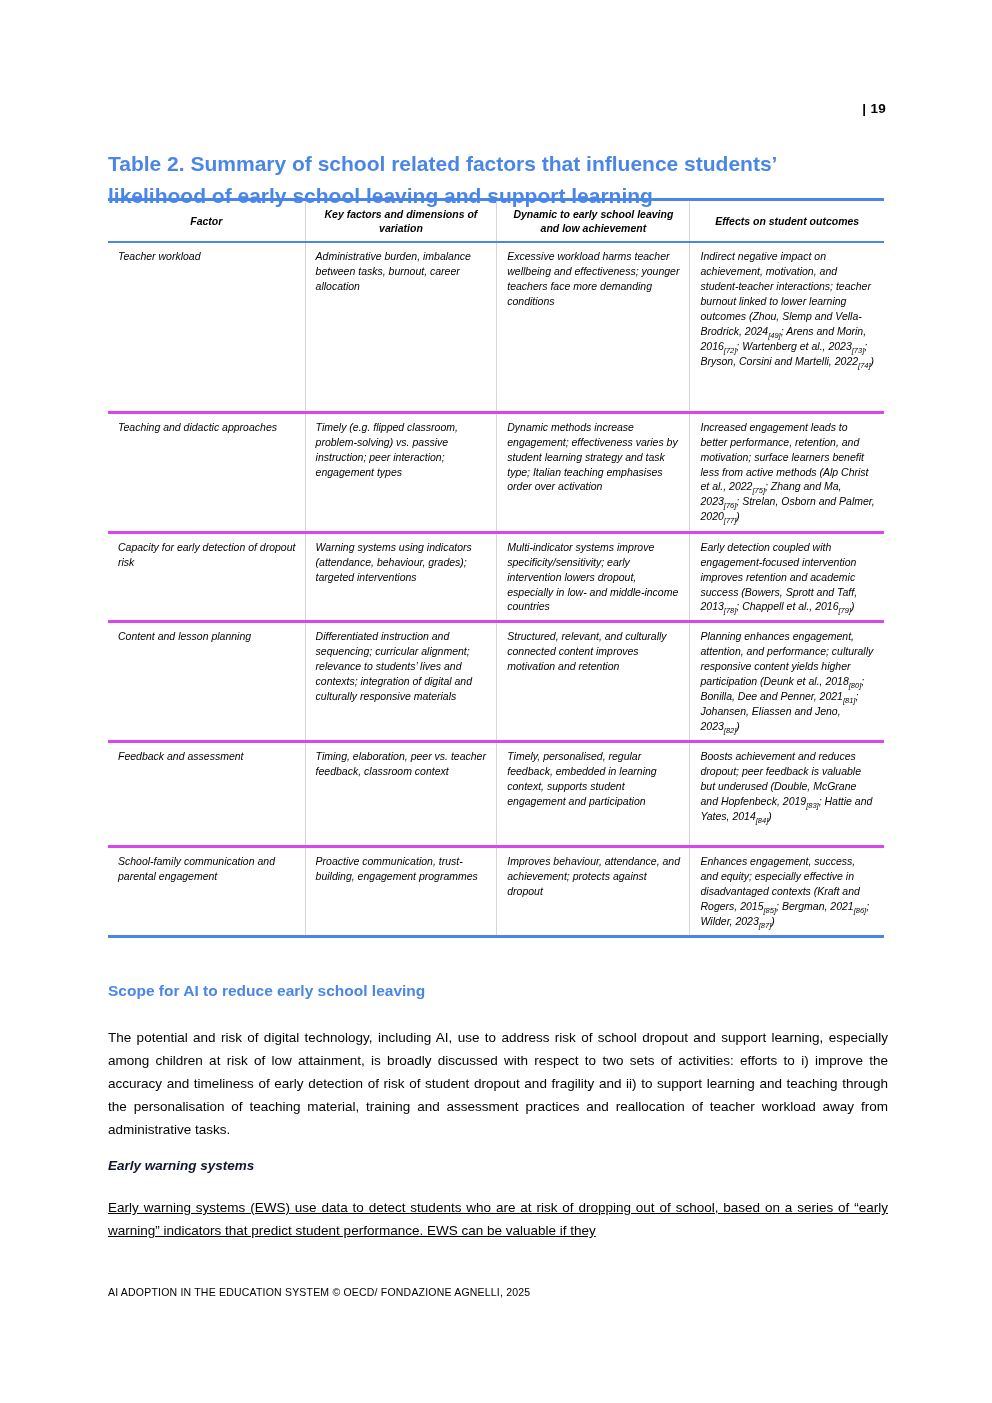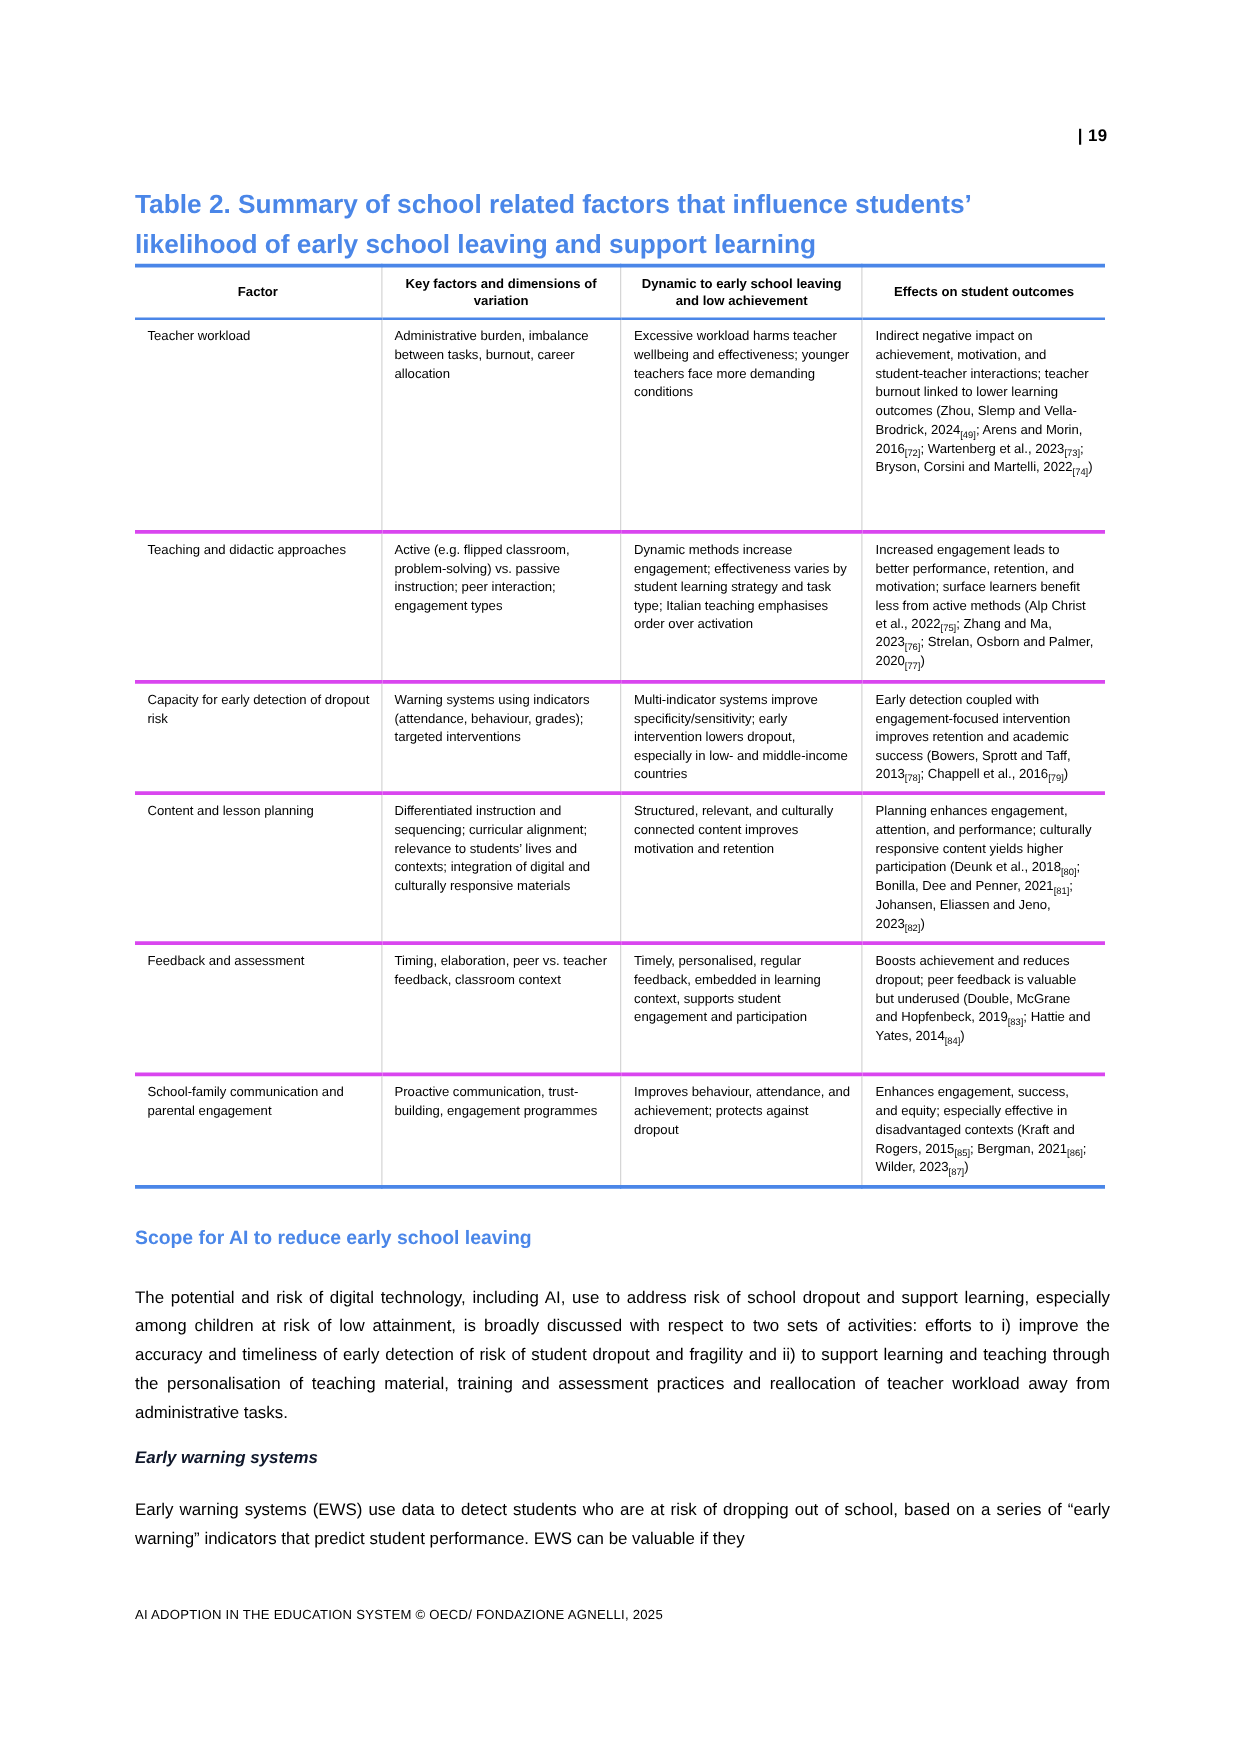--- a/index.html
+++ b/index.html
@@ -26,27 +26,28 @@
     left: 108px;
     width: 762px;
     margin: 0;
     font-size: 21px;
     font-weight: bold;
     color: #4a86e8;
     line-height: 1.5;
   }
   table.factors-table {
     position: absolute;
-    top: 211px;
+    top: 198px;
     left: 108px;
     width: 776px;
     border-collapse: collapse;
     border-top: 3px solid #4a86e8;
     border-bottom: 3px solid #4a86e8;
     table-layout: fixed;
+    font-style: italic;
   }
   .factors-table col.c1 { width: 25.4%; }
   .factors-table col.c2 { width: 24.7%; }
   .factors-table col.c3 { width: 24.9%; }
   .factors-table col.c4 { width: 25.0%; }
   .factors-table th {
     font-size: 10.5px;
     font-weight: bold;
     text-align: center;
     vertical-align: middle;
@@ -94,21 +95,21 @@
   .subheading {
     position: absolute;
     top: 1158px;
     left: 108px;
     margin: 0;
     font-size: 13.5px;
     font-weight: bold;
     font-style: italic;
     color: #0f172a;
   }
-  .ews-para { top: 1196px; }
+  .ews-para { top: 1196px; text-decoration: underline; }
   .footer-line {
     position: absolute;
     top: 1286px;
     left: 108px;
     font-size: 10.5px;
     letter-spacing: 0.2px;
   }
 </style>
 </head>
 <body>
@@ -136,21 +137,21 @@
     </thead>
     <tbody>
       <tr>
         <td>Teacher workload</td>
         <td>Administrative burden, imbalance between tasks, burnout, career allocation</td>
         <td>Excessive workload harms teacher wellbeing and effectiveness; younger teachers face more demanding conditions</td>
         <td>Indirect negative impact on achievement, motivation, and student-teacher interactions; teacher burnout linked to lower learning outcomes (Zhou, Slemp and Vella-Brodrick, 2024<sub>[49]</sub>; Arens and Morin, 2016<sub>[72]</sub>; Wartenberg et al., 2023<sub>[73]</sub>; Bryson, Corsini and Martelli, 2022<sub>[74]</sub>)</td>
       </tr>
       <tr>
         <td>Teaching and didactic approaches</td>
-        <td>Active (e.g. flipped classroom, problem-solving) vs. passive instruction; peer interaction; engagement types</td>
+        <td>Timely (e.g. flipped classroom, problem-solving) vs. passive instruction; peer interaction; engagement types</td>
         <td>Dynamic methods increase engagement; effectiveness varies by student learning strategy and task type; Italian teaching emphasises order over activation</td>
         <td>Increased engagement leads to better performance, retention, and motivation; surface learners benefit less from active methods (Alp Christ et al., 2022<sub>[75]</sub>; Zhang and Ma, 2023<sub>[76]</sub>; Strelan, Osborn and Palmer, 2020<sub>[77]</sub>)</td>
       </tr>
       <tr>
         <td>Capacity for early detection of dropout risk</td>
         <td>Warning systems using indicators (attendance, behaviour, grades); targeted interventions</td>
         <td>Multi-indicator systems improve specificity/sensitivity; early intervention lowers dropout, especially in low- and middle-income countries</td>
         <td>Early detection coupled with engagement-focused intervention improves retention and academic success (Bowers, Sprott and Taff, 2013<sub>[78]</sub>; Chappell et al., 2016<sub>[79]</sub>)</td>
       </tr>
       <tr>

